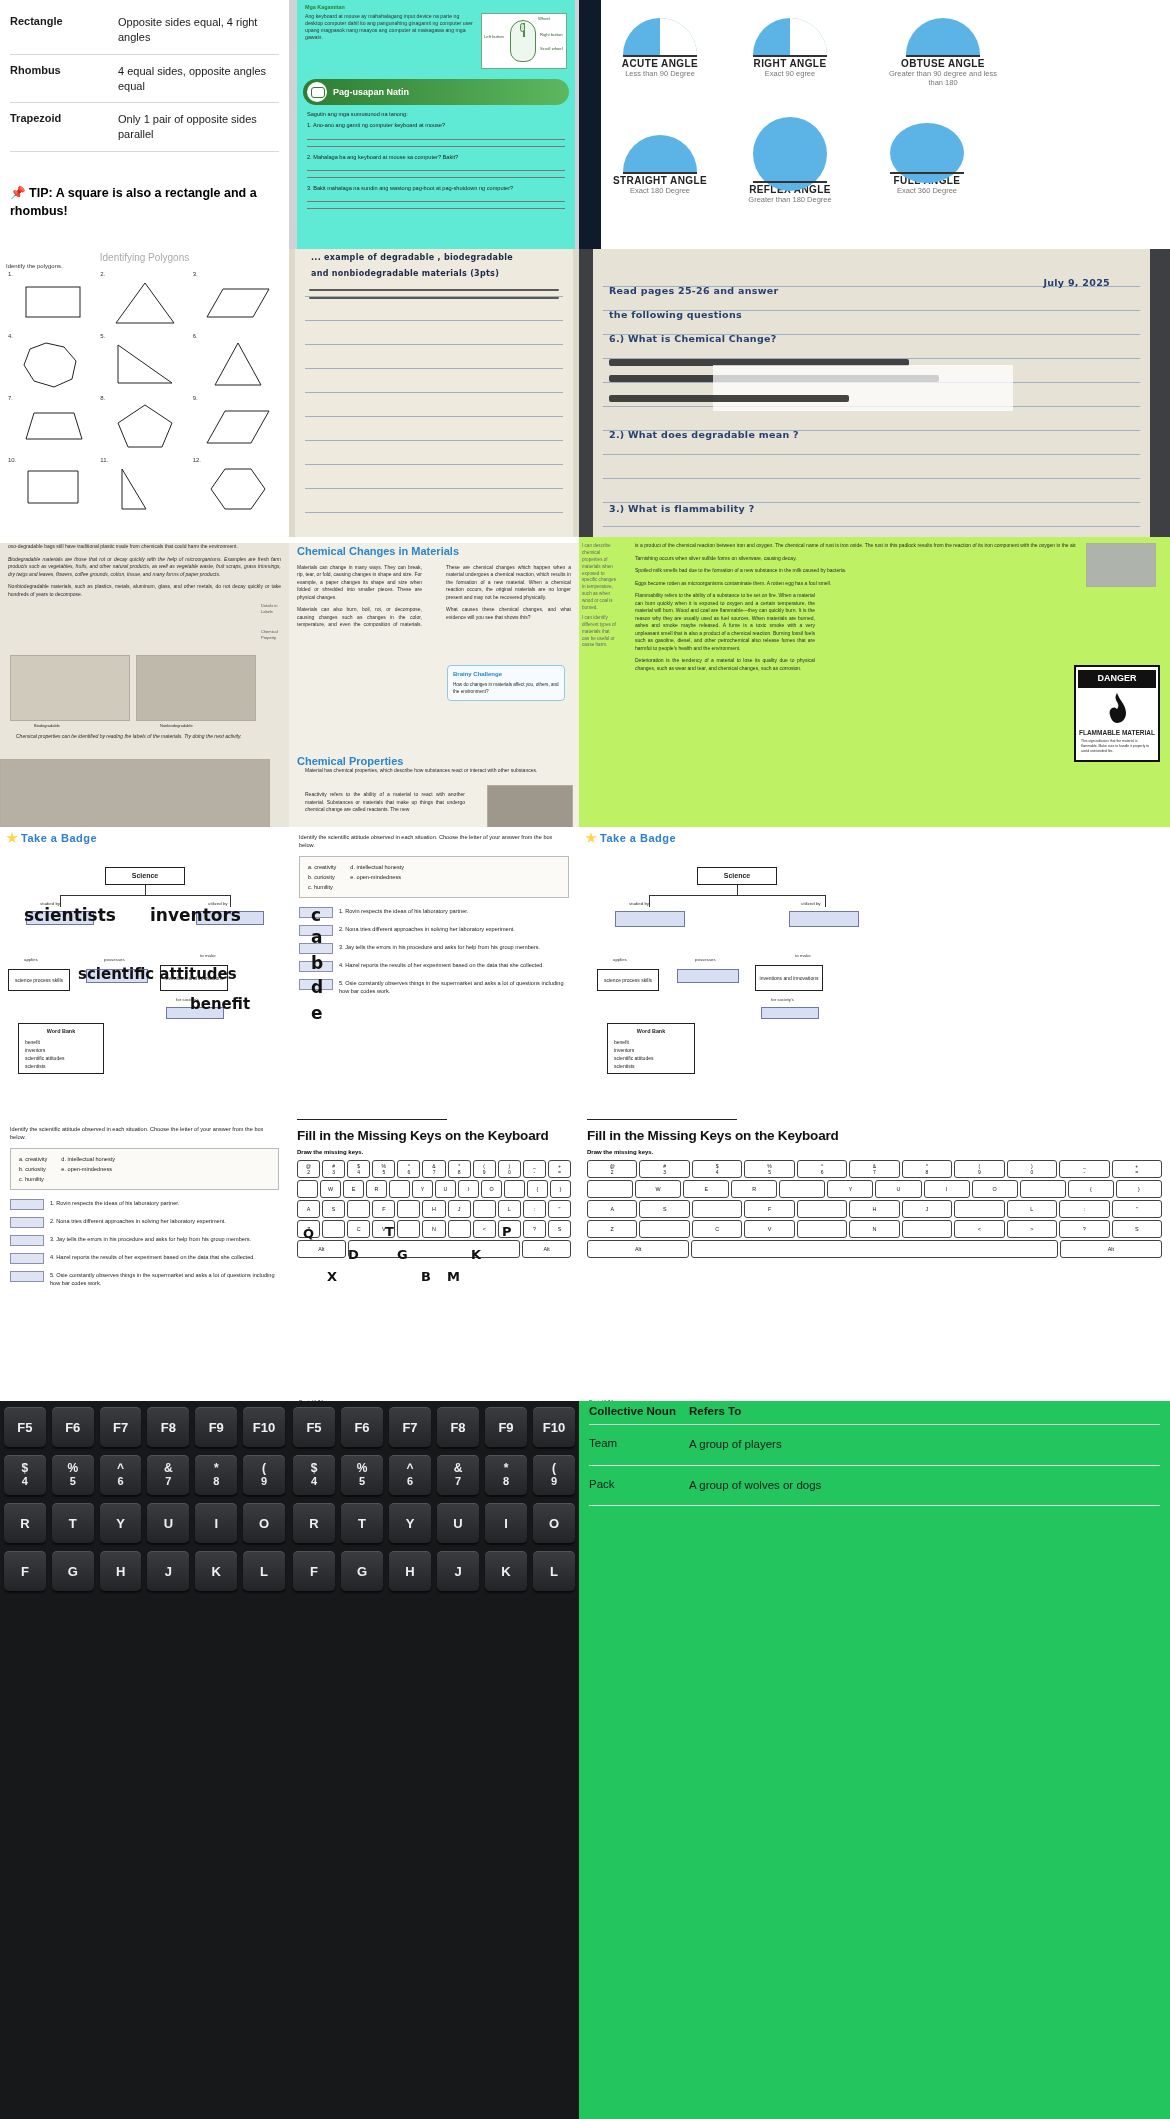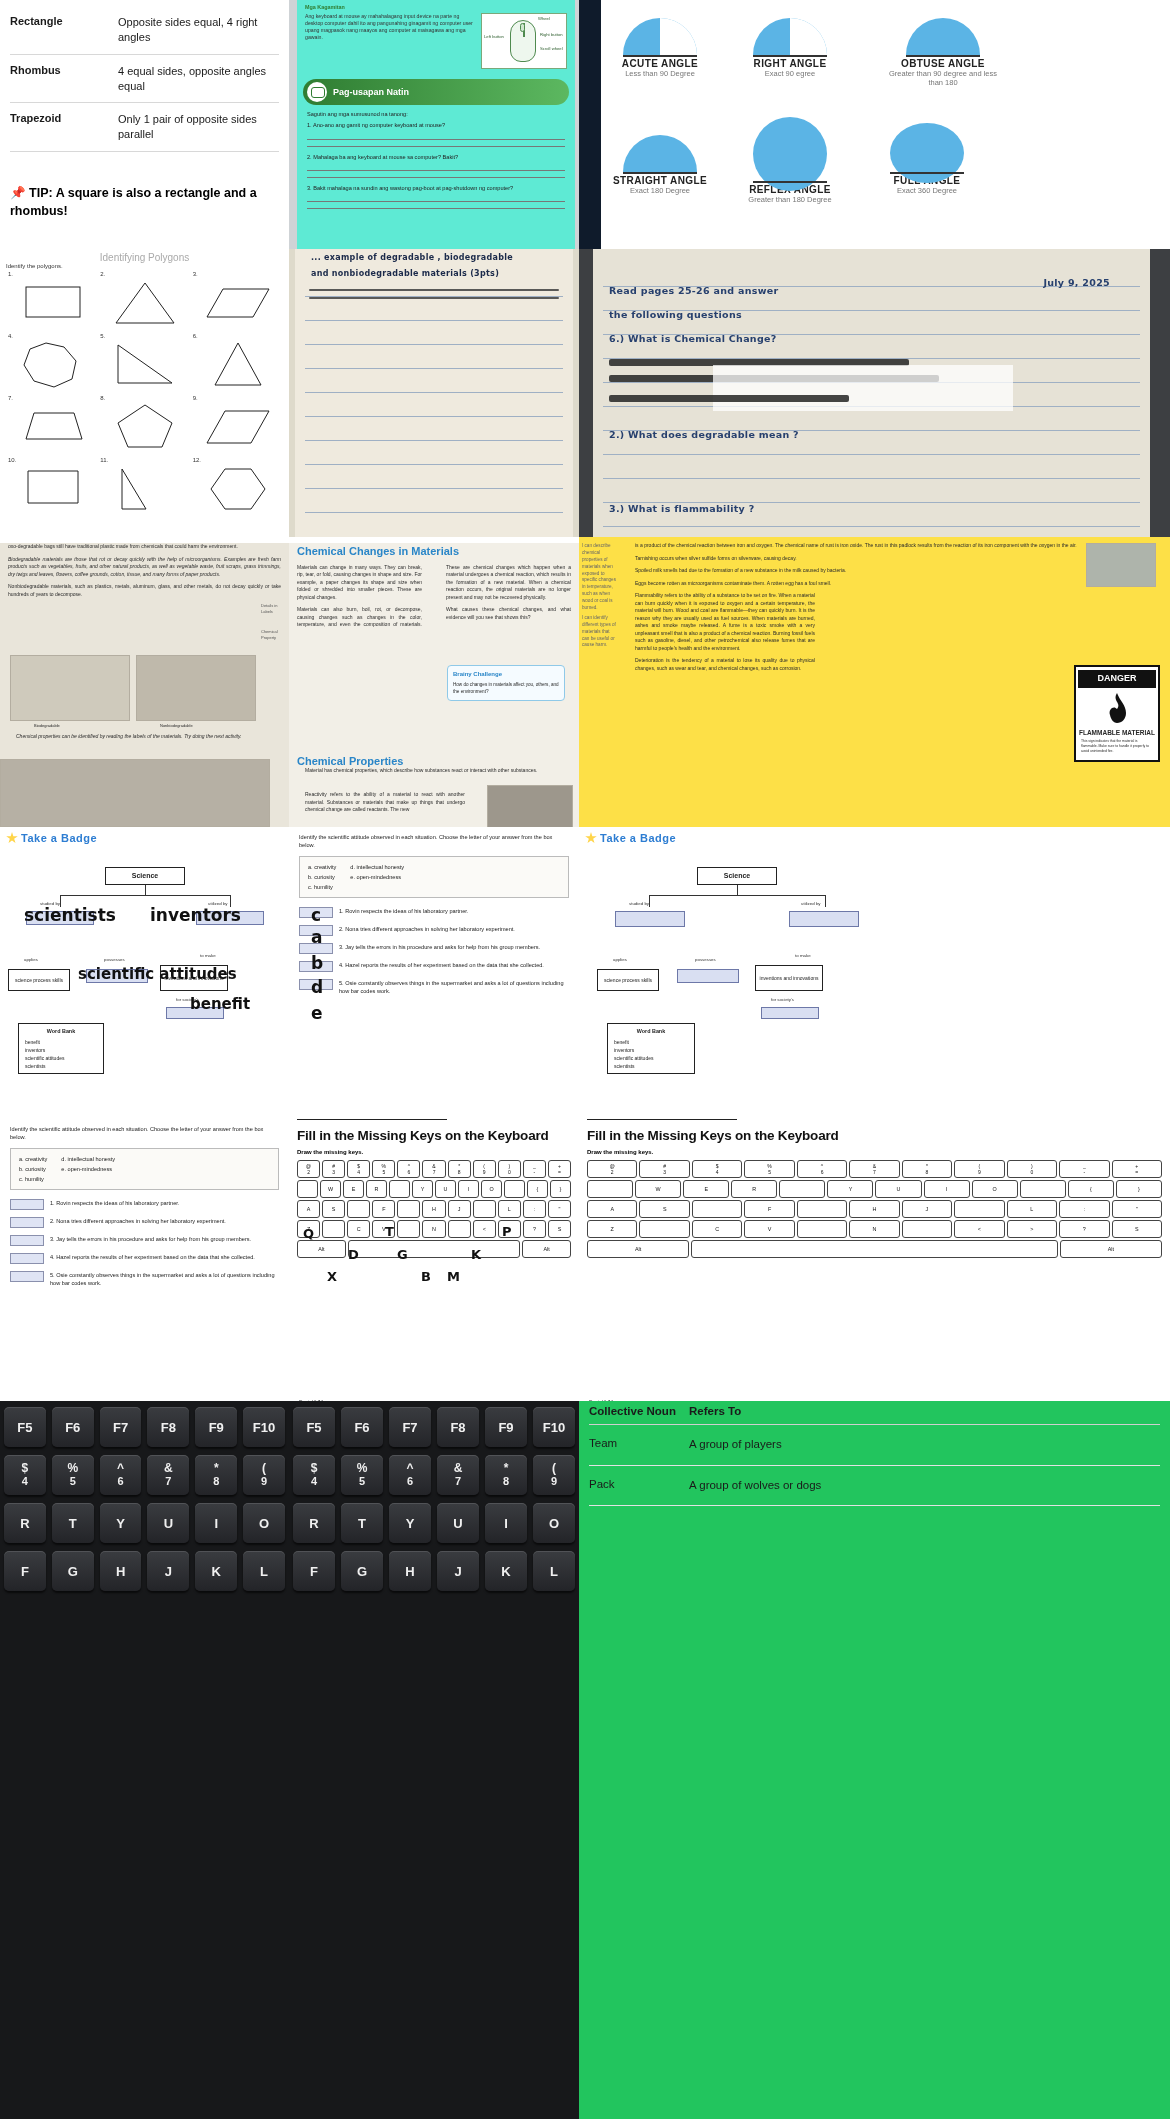--- a/index.html
+++ b/index.html
@@ -404,21 +404,21 @@
         <div style="font-size:4.6px;">How do changes in materials affect you, others, and the environment?</div>
       </div>
       <h3 style="position:absolute; left:0; top:204px;">Chemical Properties</h3>
       <p style="position:absolute; left:8px; top:224px; width:250px;">Material has chemical properties, which describe how substances react or interact with other substances.</p>
       <p style="position:absolute; left:8px; top:248px; width:160px;">Reactivity refers to the ability of a material to react with another material. Substances or materials that make up things that undergo chemical change are called reactants. The new</p>
       <div class="photo" style="position:absolute; right:6px; top:242px; width:86px; height:46px; background:#9d978c;"></div>
     </div>
   </div>
 
   <div class="cell" style="grid-column:3 / span 2; grid-row:3;">
-    <div class="book" style="background:#fde047;">
+    <div class="book" style="background:#bef264;">
       <div style="display:flex; gap:6px;">
         <div style="width:42px; padding:6px 3px; font-size:3.6px; color:#666;">
           <div class="chk">I can describe chemical properties of materials when exposed to specific changes in temperature, such as when wood or coal is burned.</div>
           <div class="chk">I can identify different types of materials that can be useful or cause harm.</div>
         </div>
         <div style="flex:1;">
           <p style="margin-top:5px;">is a product of the chemical reaction between iron and oxygen. The chemical name of rust is iron oxide. The rust in this padlock results from the reaction of its iron component with the oxygen in the air.</p>
           <p>Tarnishing occurs when silver sulfide forms on silverware, causing decay.</p>
           <p>Spoiled milk smells bad due to the formation of a new substance in the milk caused by bacteria.</p>
           <p>Eggs become rotten as microorganisms contaminate them. A rotten egg has a foul smell.</p>

